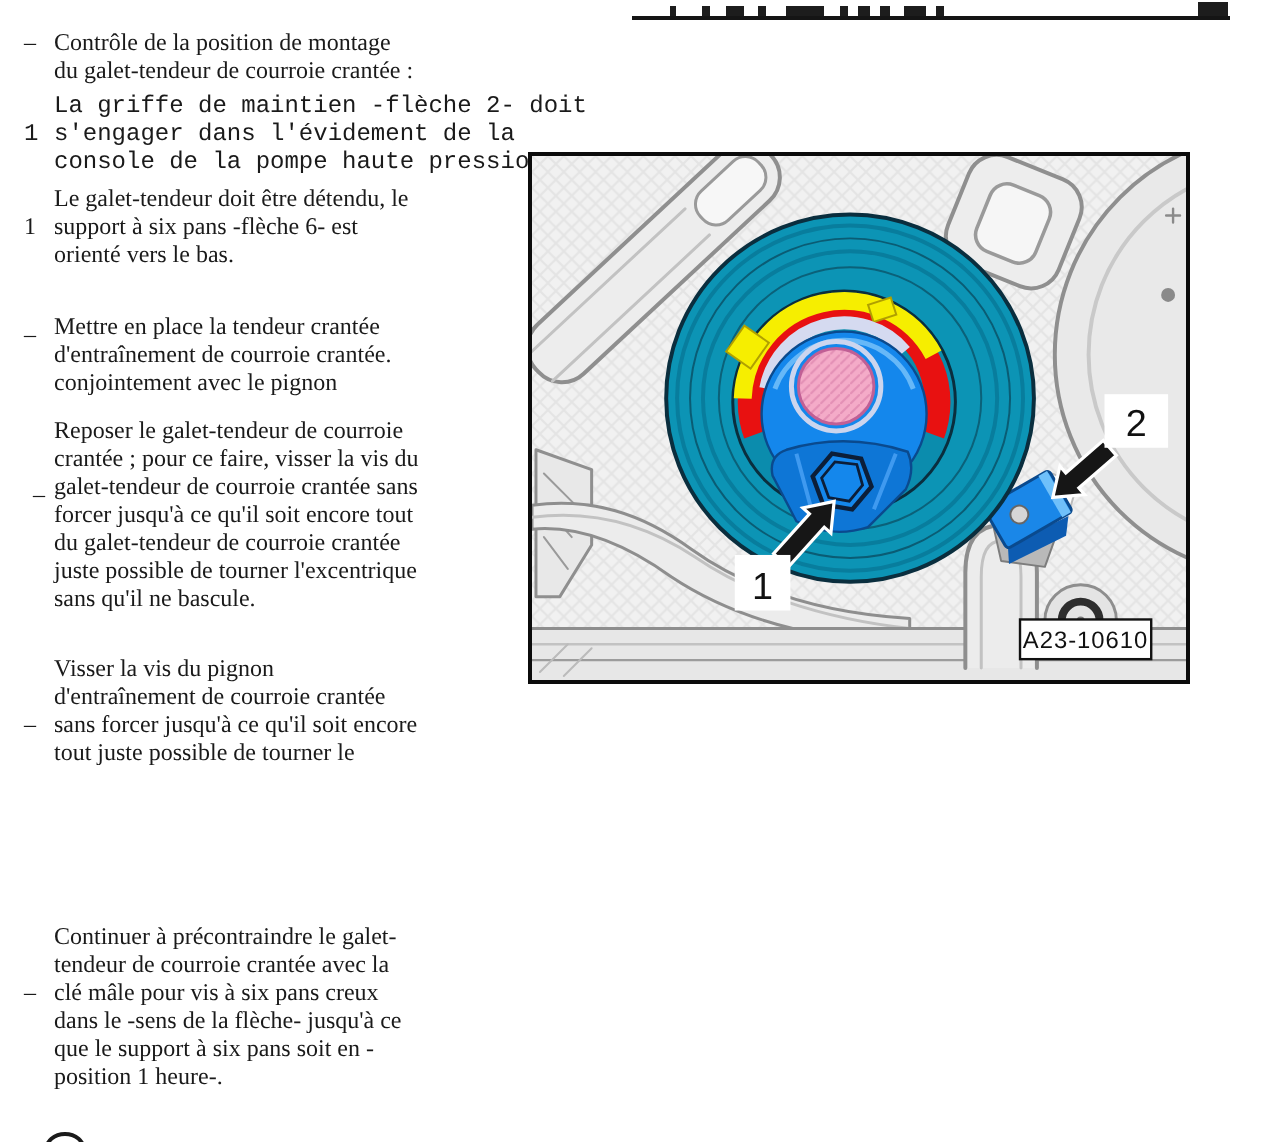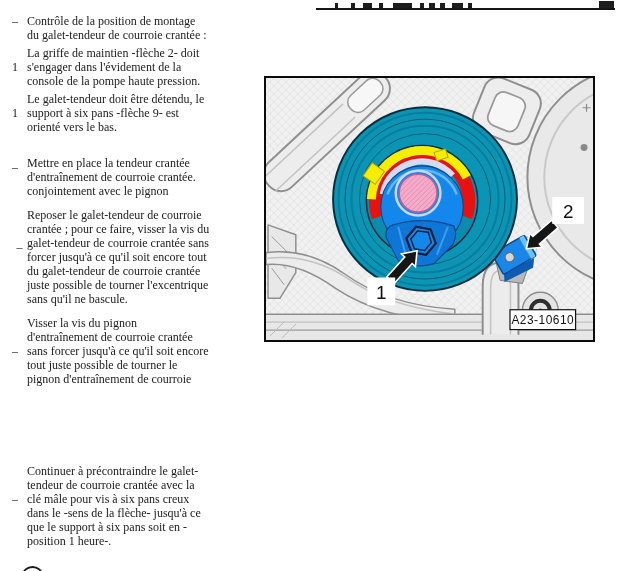--- a/index.html
+++ b/index.html
@@ -50,42 +50,42 @@
       <div class="para" style="margin-top: 4px;">
         <div class="line">
           <span class="marker">–</span>
           <span class="ltext">Contrôle de la position de montage</span>
         </div>
         <div class="line">
           <span class="marker"></span>
           <span class="ltext">du galet-tendeur de courroie crantée :</span>
         </div>
       </div>
-      <div class="para" style="margin-top: 4px;">
+      <div class="para" style="margin-top: 4px; font-family: Liberation Mono, monospace;">
         <div class="line">
           <span class="marker"></span>
           <span class="ltext">La griffe de maintien -flèche 2- doit</span>
         </div>
         <div class="line">
           <span class="marker">1</span>
           <span class="ltext">s'engager dans l'évidement de la</span>
         </div>
         <div class="line">
           <span class="marker"></span>
           <span class="ltext">console de la pompe haute pression.</span>
         </div>
       </div>
       <div class="para" style="margin-top: 4px;">
         <div class="line">
           <span class="marker"></span>
           <span class="ltext">Le galet-tendeur doit être détendu, le</span>
         </div>
         <div class="line">
           <span class="marker">1</span>
-          <span class="ltext">support à six pans -flèche 9- est</span>
+          <span class="ltext">support à six pans -flèche 6- est</span>
         </div>
         <div class="line">
           <span class="marker"></span>
           <span class="ltext">orienté vers le bas.</span>
         </div>
       </div>
       <div class="para" style="margin-top: 22px;">
         <div class="line">
           <span class="marker">_</span>
           <span class="ltext">Mettre en place la tendeur crantée</span>
@@ -122,40 +122,36 @@
         </div>
         <div class="line">
           <span class="marker"></span>
           <span class="ltext">juste possible de tourner l'excentrique</span>
         </div>
         <div class="line">
           <span class="marker"></span>
           <span class="ltext">sans qu'il ne bascule.</span>
         </div>
       </div>
-      <div class="para" style="margin-top: 10px;">
+      <div class="para" style="margin-top: 21px;">
         <div class="line">
           <span class="marker"></span>
           <span class="ltext">Visser la vis du pignon</span>
         </div>
         <div class="line">
           <span class="marker"></span>
           <span class="ltext">d'entraînement de courroie crantée</span>
         </div>
         <div class="line">
           <span class="marker">–</span>
           <span class="ltext">sans forcer jusqu'à ce qu'il soit encore</span>
         </div>
         <div class="line">
           <span class="marker"></span>
           <span class="ltext">tout juste possible de tourner le</span>
-        </div>
-        <div class="line">
-          <span class="marker"></span>
-          <span class="ltext">pignon d'entraînement de courroie</span>
         </div>
       </div>
       <div class="para" style="margin-top: 78px;">
         <div class="line">
           <span class="marker"></span>
           <span class="ltext">Continuer à précontraindre le galet-</span>
         </div>
         <div class="line">
           <span class="marker"></span>
           <span class="ltext">tendeur de courroie crantée avec la</span>

